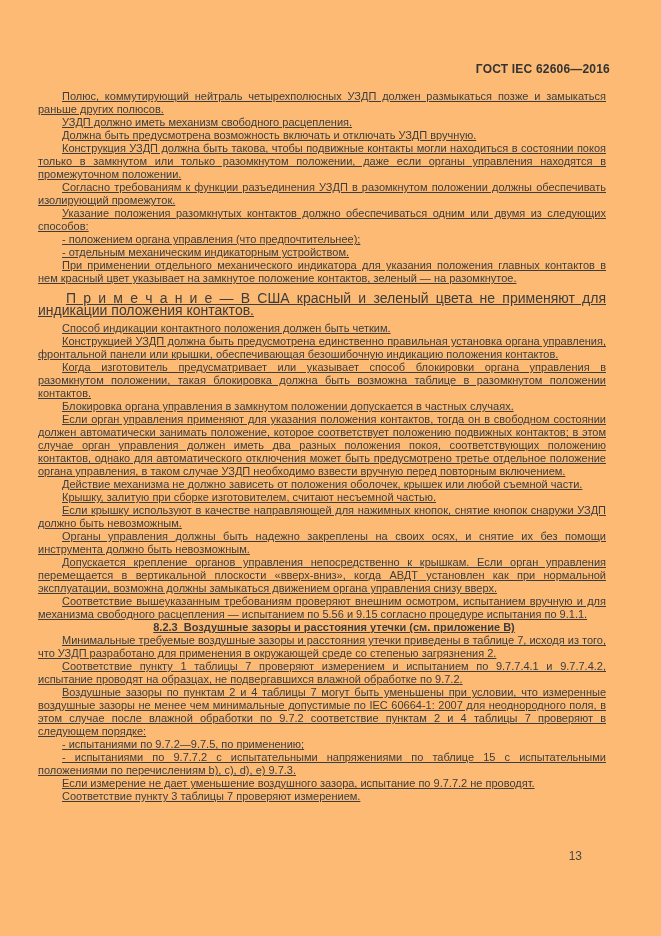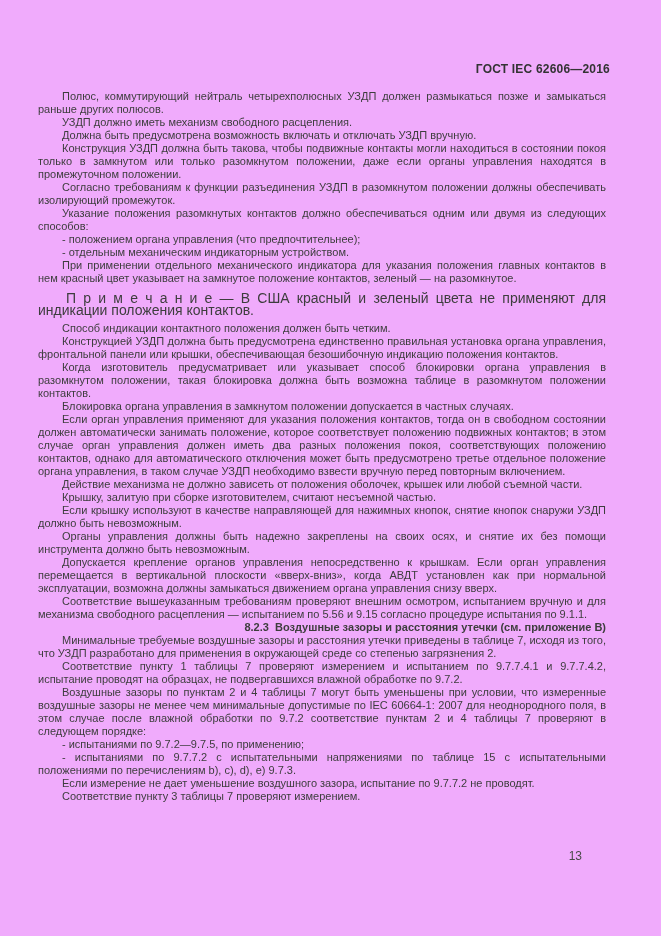--- a/index.html
+++ b/index.html
@@ -1,20 +1,20 @@
 <!DOCTYPE html>
 <html><head>
 <meta charset="utf-8">
 <style>
   html, body { margin: 0; padding: 0; background: #e8e8e8; }
   .page {
     position: relative;
     width: 661px;
     height: 936px;
-    background: #f0abfc;
+    background: #fdba74;
     font-family: "Liberation Sans", sans-serif;
     color: #3d3d3d;
     overflow: hidden;
     margin: 0;
   }
   .doc-header {
     position: absolute;
     top: 62px;
     right: 51px;
     font-size: 12px;
@@ -27,30 +27,31 @@
     top: 90px;
     left: 38px;
     width: 568px;
   }
   .content p {
     margin: 0;
     font-size: 11px;
     line-height: 13px;
     text-align: justify;
     text-indent: 24px;
+    text-decoration: underline;
   }
   .content p.note {
     font-size: 14px;
     line-height: 12px;
     margin: 7px 0 6px 0;
     text-indent: 28px;
   }
   .content p.heading {
     font-weight: bold;
-    text-align: right;
+    text-align: center;
   }
   .page-number {
     position: absolute;
     top: 849px;
     right: 79px;
     font-size: 12px;
     color: #4a4a4a;
   }
 </style>
 </head>

